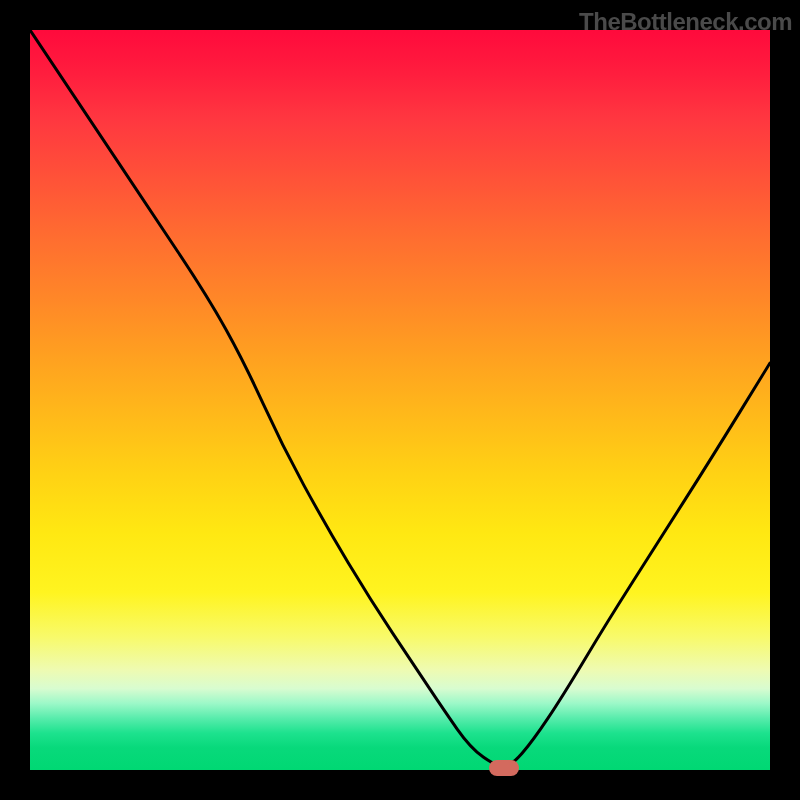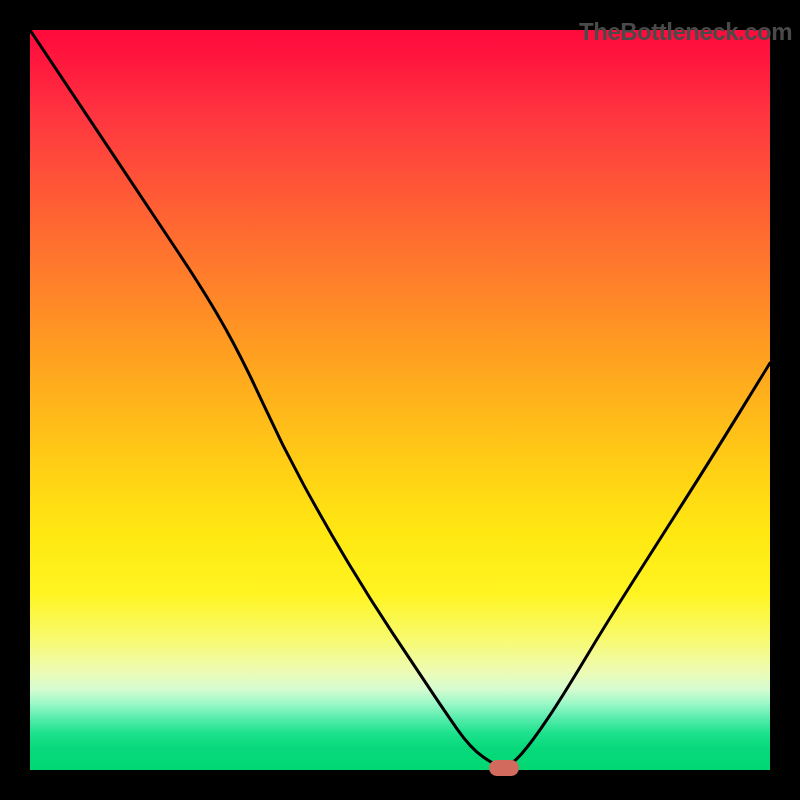--- a/index.html
+++ b/index.html
@@ -6,21 +6,21 @@
   body {
     width: 800px;
     height: 800px;
     background: #000;
     position: relative;
     font-family: Arial, Helvetica, sans-serif;
     overflow: hidden;
   }
   .watermark {
     position: absolute;
-    top: 18px;
+    top: 8px;
     right: 8px;
     color: #4a4a4a;
     font-size: 24px;
     font-weight: bold;
     z-index: 10;
     letter-spacing: -0.5px;
   }
   .plot {
     position: absolute;
     left: 30px;

